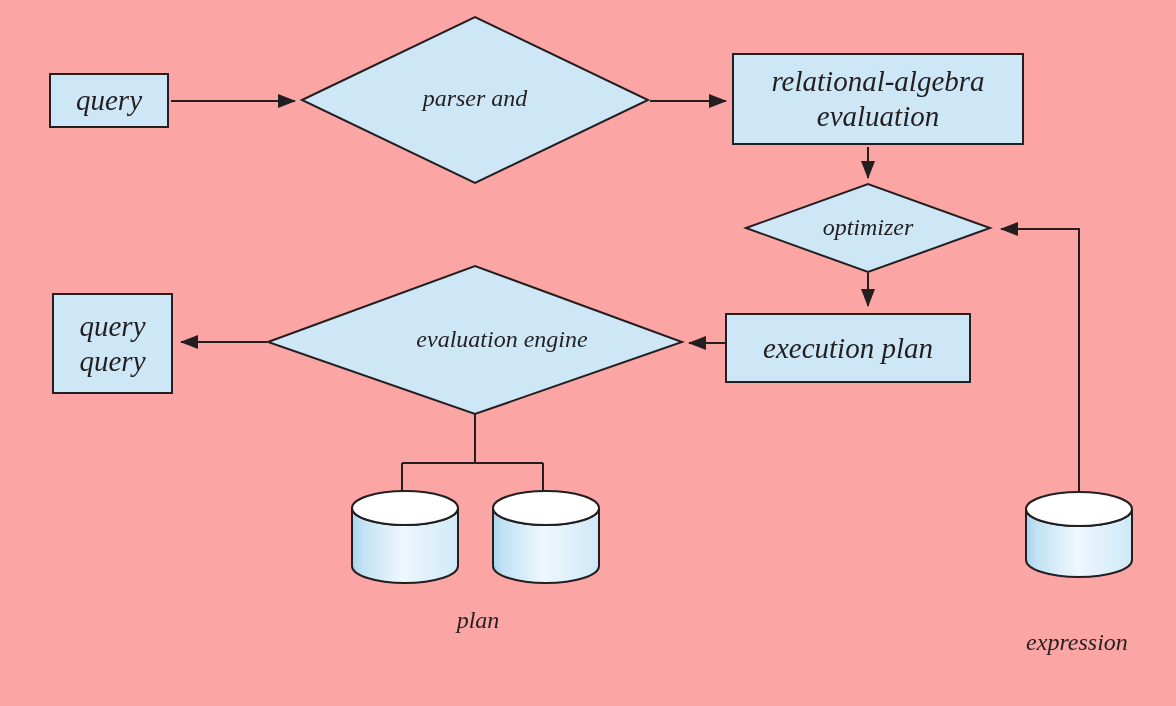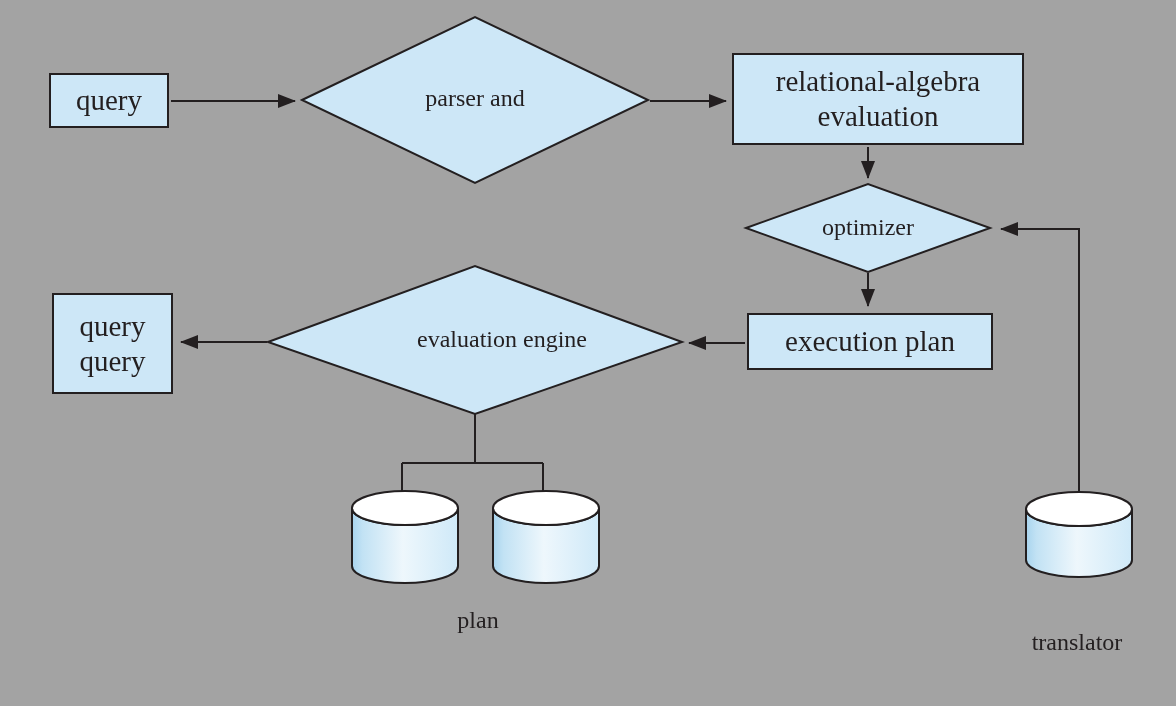--- a/index.html
+++ b/index.html
@@ -4,24 +4,25 @@
 <style>
   html, body {
     margin: 0;
     padding: 0;
     background: #ffffff;
   }
   .canvas {
     position: relative;
     width: 1176px;
     height: 706px;
-    background: #a3a3a3;
+    background: #fca5a5;
     font-family: "Liberation Serif", serif;
     color: #231f20;
     overflow: hidden;
+    font-style: italic;
   }
   svg.layer {
     position: absolute;
     left: 0;
     top: 0;
   }
   .box {
     position: absolute;
     box-sizing: border-box;
     background: #cde7f7;
@@ -97,36 +98,36 @@
 
   <div class="box" style="left:49px; top:73px; width:120px; height:55px;">
     <div>query</div>
   </div>
 
   <div class="box" style="left:732px; top:53px; width:292px; height:92px;">
     <div>relational-algebra</div>
     <div>evaluation</div>
   </div>
 
-  <div class="box" style="left:747px; top:313px; width:246px; height:57px;">
+  <div class="box" style="left:725px; top:313px; width:246px; height:70px;">
     <div>execution plan</div>
   </div>
 
   <div class="box" style="left:52px; top:293px; width:121px; height:101px;">
     <div>query</div>
     <div>query</div>
   </div>
 
   <div class="dlabel" style="left:475px; top:99px;">
     <div>parser and</div>
   </div>
 
   <div class="dlabel" style="left:868px; top:228px;">optimizer</div>
 
   <div class="dlabel" style="left:502px; top:340px;">evaluation engine</div>
 
   <div class="dlabel" style="left:478px; top:621px;">plan</div>
 
   <div class="dlabel" style="left:1077px; top:643px;">
-    <div>translator</div>
+    <div>expression</div>
   </div>
 
 </div>
 
 </body></html>

